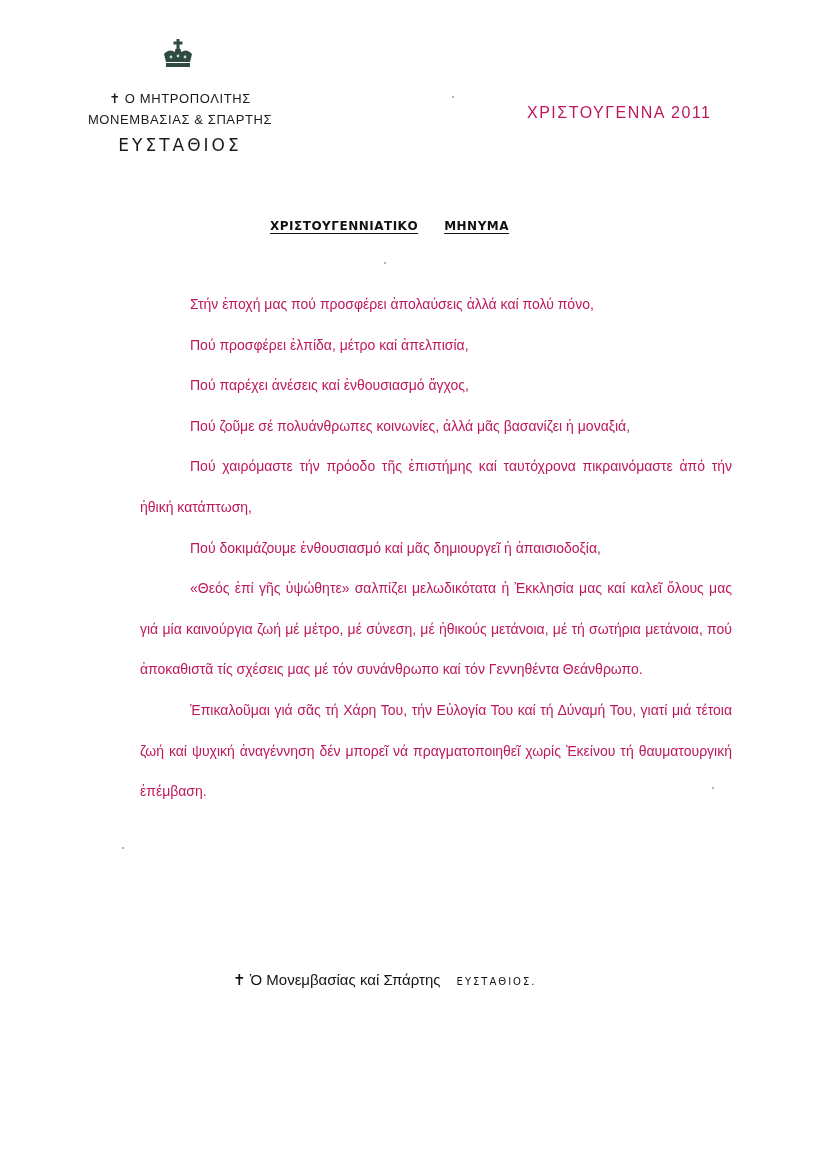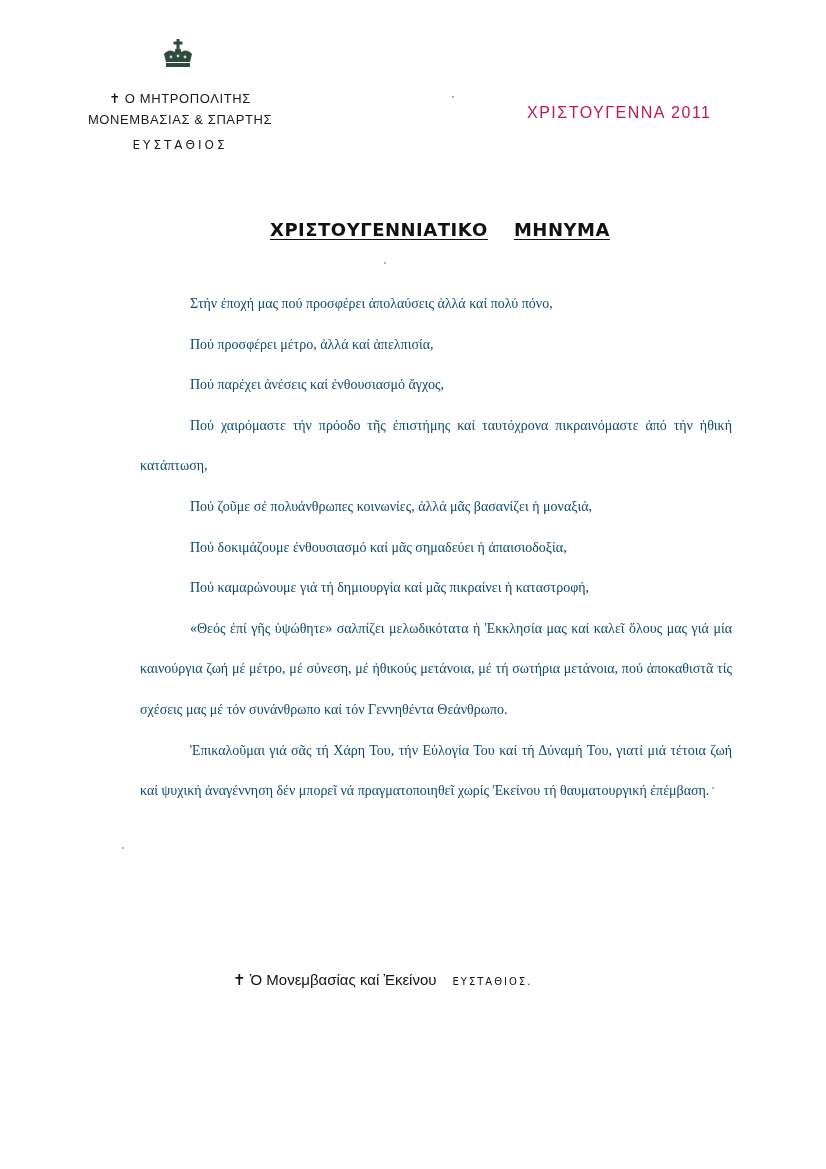--- a/index.html
+++ b/index.html
@@ -3,30 +3,30 @@
   <meta charset="utf-8">
   <style>
     html, body { margin: 0; padding: 0; background: #ffffff; }
     body { width: 826px; height: 1169px; position: relative; overflow: hidden;
       font-family: "DejaVu Sans", "Liberation Sans", sans-serif; color: #111; }
     .page { position: absolute; left: 0; top: 0; width: 826px; height: 1169px; background: #fff; }
 
     .crown { position: absolute; left: 161px; top: 38px; width: 34px; height: 32px; }
     .header-left { position: absolute; left: 60px; top: 88px; width: 240px; text-align: center; }
     .header-left .line { font-family: "Liberation Sans", sans-serif; font-size: 13px; letter-spacing: 0.6px; line-height: 21px; color: #1a1a1a; }
-    .header-left .name { font-family: "DejaVu Sans", sans-serif; font-size: 12px; letter-spacing: 3px; line-height: 28px; color: #1a1a1a; margin-top: 1px; }
+    .header-left .name { font-family: "DejaVu Sans", sans-serif; font-size: 17px; letter-spacing: 3px; line-height: 28px; color: #1a1a1a; margin-top: 1px; }
     .header-right { position: absolute; left: 527px; top: 104px; font-family: "Liberation Sans", sans-serif;
       font-size: 16px; letter-spacing: 1.5px; color: #be185d; }
 
     .title { position: absolute; left: 270px; top: 219px; font-family: "DejaVu Sans", sans-serif; font-weight: bold;
-      font-size: 18px; letter-spacing: 0.5px; text-decoration: underline; text-underline-offset: 3px; color: #111; }
+      font-size: 12px; letter-spacing: 0.5px; text-decoration: underline; text-underline-offset: 3px; color: #111; }
     .title .gap { display: inline-block; width: 26px; }
 
-    .body { position: absolute; left: 140px; top: 284px; width: 592px; font-family: Liberation Serif, serif;
-      font-size: 14px; line-height: 40.6px; color: #0c4a6e; }
+    .body { position: absolute; left: 140px; top: 284px; width: 592px; font-family: Liberation Sans, sans-serif;
+      font-size: 14px; line-height: 40.6px; color: #be185d; }
     .body p { margin: 0; }
     .indent { text-indent: 50px; }
     .just { text-align: justify; text-align-last: left; }
 
     .signature { position: absolute; left: 233px; top: 971px; font-family: "Liberation Sans", sans-serif; font-size: 15px; color: #141414; white-space: nowrap; }
     .signature .sig-name { font-family: "DejaVu Sans", sans-serif; font-size: 10px; letter-spacing: 2px; margin-left: 16px; }
 
     .speck { position: absolute; width: 2px; height: 2px; background: #9a9a9a; border-radius: 1px; }
   </style>
 </head>
@@ -52,31 +52,30 @@
   </div>
 
   <div class="header-right">ΧΡΙΣΤΟΥΓΕΝΝΑ 2011</div>
 
   <div class="title">
     <span>ΧΡΙΣΤΟΥΓΕΝΝΙΑΤΙΚΟ</span><span class="gap"></span><span>ΜΗΝΥΜΑ</span>
   </div>
 
   <div class="body">
     <p class="indent">Στήν ἐποχή μας πού προσφέρει ἀπολαύσεις ἀλλά καί πολύ πόνο,</p>
-    <p class="indent">Πού προσφέρει μέτρο, ἀλλά καί ἀπελπισία,</p>
+    <p class="indent">Πού προσφέρει ἐλπίδα, μέτρο καί ἀπελπισία,</p>
     <p class="indent">Πού παρέχει ἀνέσεις καί ἐνθουσιασμό ἄγχος,</p>
+    <p class="indent">Πού ζοῦμε σέ πολυάνθρωπες κοινωνίες, ἀλλά μᾶς βασανίζει ἡ μοναξιά,</p>
     <p class="indent just">Πού χαιρόμαστε τήν πρόοδο τῆς ἐπιστήμης καί ταυτόχρονα πικραινόμαστε ἀπό τήν ἠθική κατάπτωση,</p>
-    <p class="indent">Πού ζοῦμε σέ πολυάνθρωπες κοινωνίες, ἀλλά μᾶς βασανίζει ἡ μοναξιά,</p>
-    <p class="indent">Πού δοκιμάζουμε ἐνθουσιασμό καί μᾶς σημαδεύει ἡ ἀπαισιοδοξία,</p>
-    <p class="indent">Πού καμαρώνουμε γιά τή δημιουργία καί μᾶς πικραίνει ἡ καταστροφή,</p>
+    <p class="indent">Πού δοκιμάζουμε ἐνθουσιασμό καί μᾶς δημιουργεῖ ἡ ἀπαισιοδοξία,</p>
     <p class="indent just">«Θεός ἐπί γῆς ὑψώθητε» σαλπίζει μελωδικότατα ἡ Ἐκκλησία μας καί καλεῖ ὅλους μας γιά μία καινούργια ζωή μέ μέτρο, μέ σύνεση, μέ ἠθικούς μετάνοια, μέ τή σωτήρια μετάνοια, πού ἀποκαθιστᾶ τίς σχέσεις μας μέ τόν συνάνθρωπο καί τόν Γεννηθέντα Θεάνθρωπο.</p>
     <p class="indent just">Ἐπικαλοῦμαι γιά σᾶς τή Χάρη Του, τήν Εὐλογία Του καί τή Δύναμή Του, γιατί μιά τέτοια ζωή καί ψυχική ἀναγέννηση δέν μπορεῖ νά πραγματοποιηθεῖ χωρίς Ἐκείνου τή θαυματουργική ἐπέμβαση.</p>
   </div>
 
   <div class="signature">
-    <span>✝ Ὁ Μονεμβασίας καί Ἐκείνου</span><span class="sig-name">ΕΥΣΤΑΘΙΟΣ.</span>
+    <span>✝ Ὁ Μονεμβασίας καί Σπάρτης</span><span class="sig-name">ΕΥΣΤΑΘΙΟΣ.</span>
   </div>
 
   <div class="speck" style="left:452px;top:96px"></div>
   <div class="speck" style="left:384px;top:262px"></div>
   <div class="speck" style="left:122px;top:847px"></div>
   <div class="speck" style="left:712px;top:787px"></div>
 </div>
 
 </body></html>

